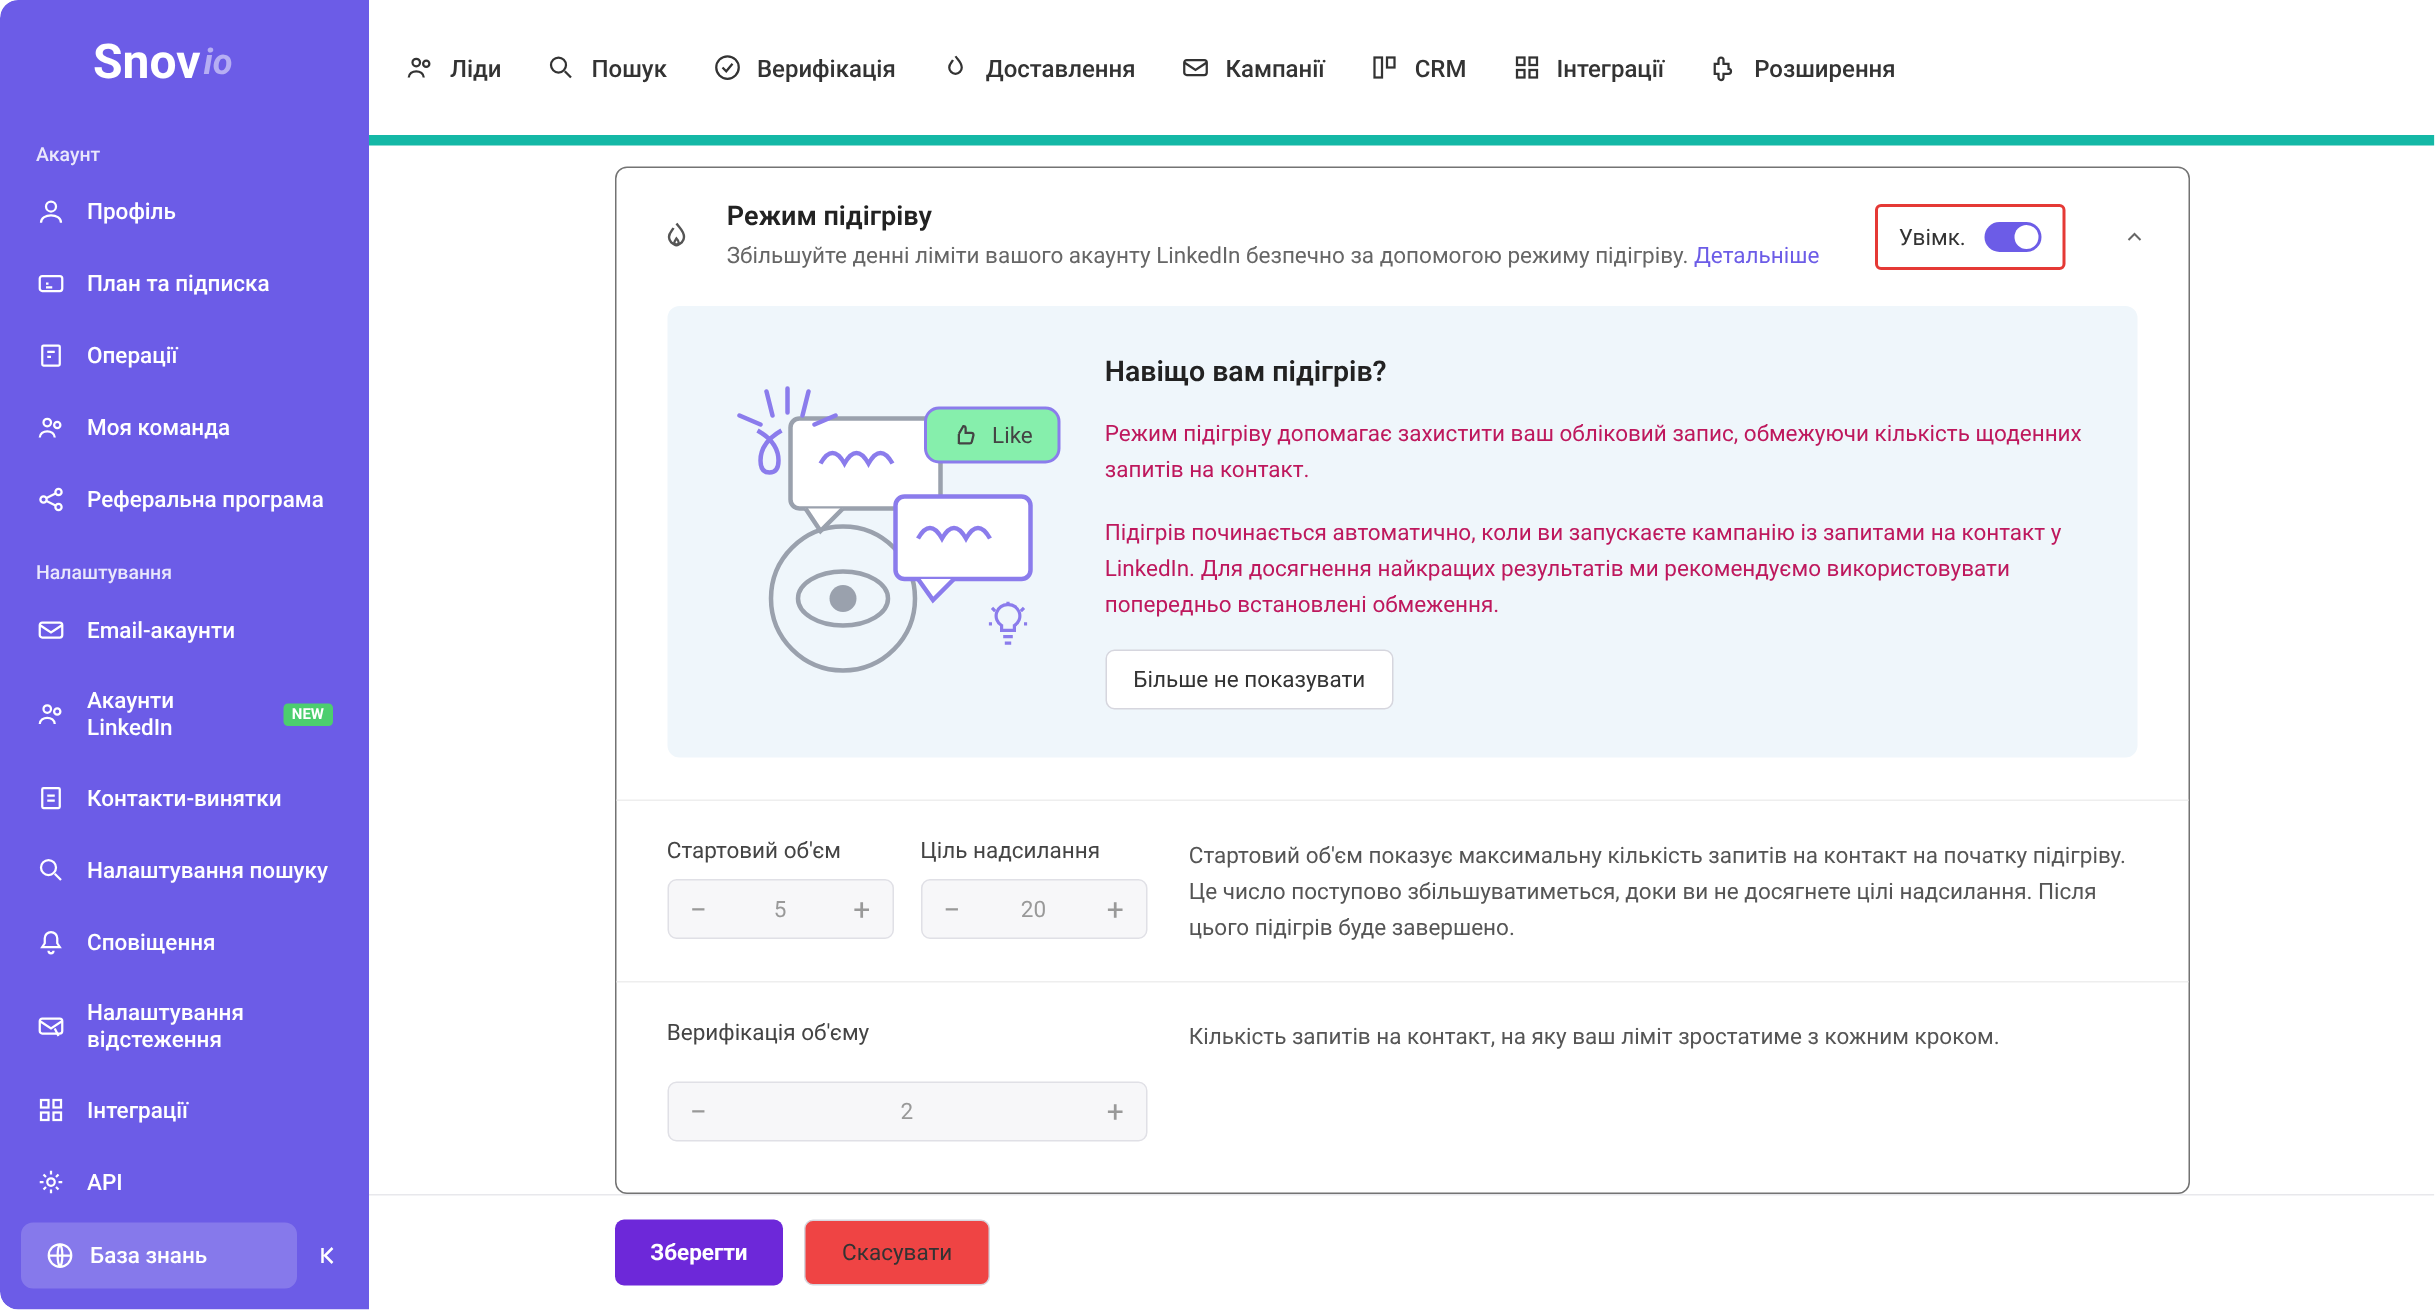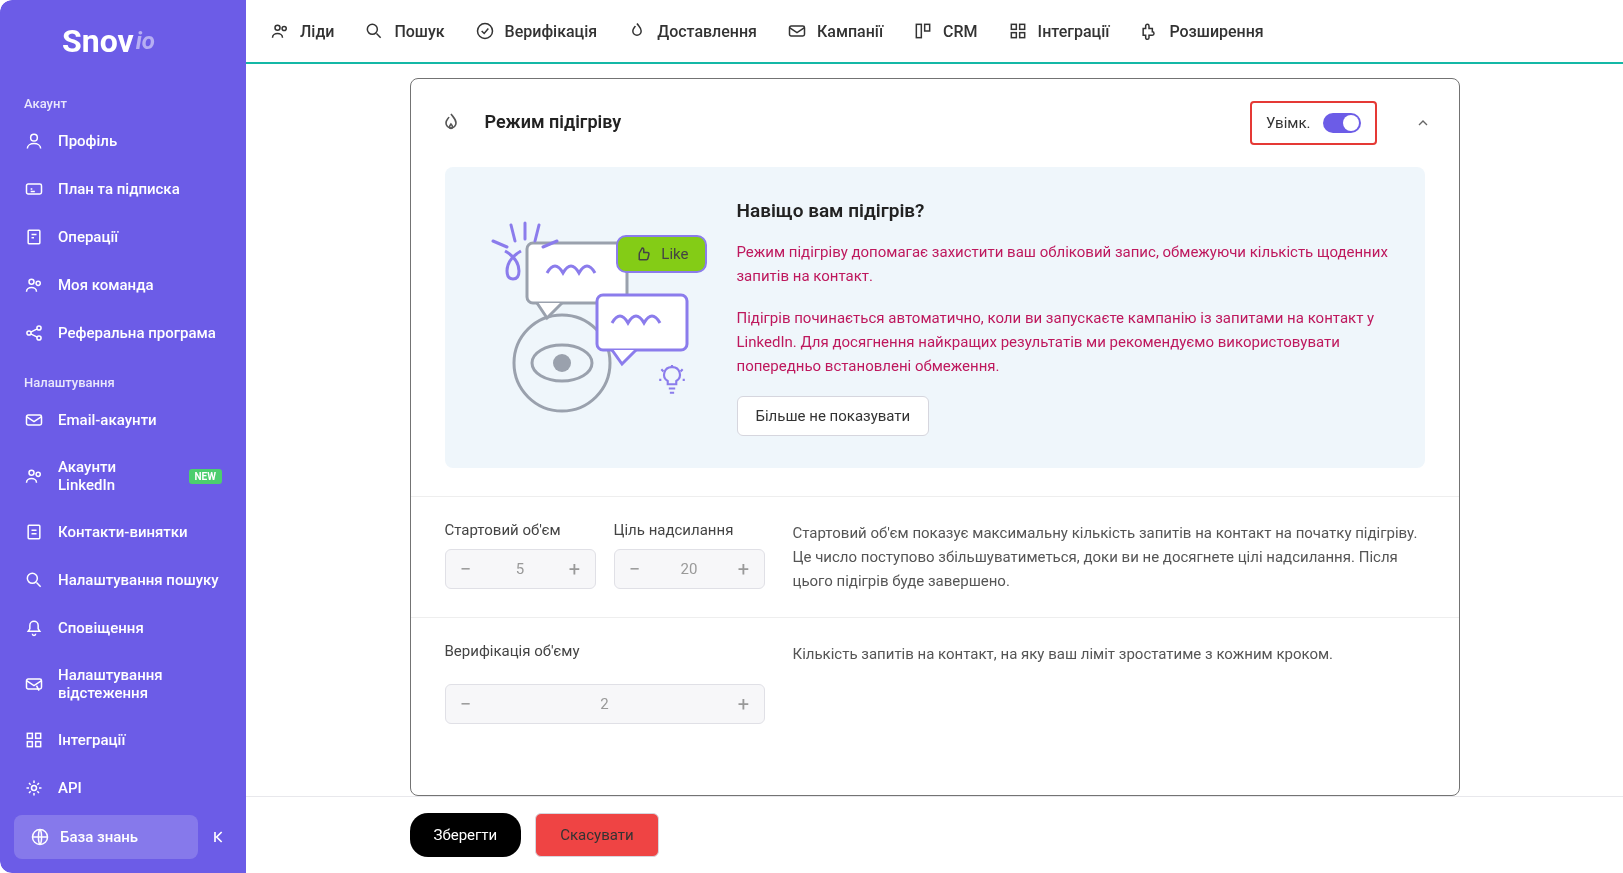--- a/index.html
+++ b/index.html
@@ -12,62 +12,62 @@
 .sidebar-section { padding: 4px 0; }
 .sidebar-section-title { font-size: 13px; color: rgba(255,255,255,0.85); padding: 10px 24px 6px; font-weight: 500; }
 .sidebar-item { display: flex; align-items: center; padding: 14px 24px; cursor: pointer; font-size: 15px; color: #fff; font-weight: 500; gap: 14px; }
 .sidebar-icon { width: 20px; height: 20px; display: flex; align-items: center; justify-content: center; flex-shrink: 0; }
 .sidebar-icon svg { width: 20px; height: 20px; stroke: #fff; fill: none; stroke-width: 1.8; }
 .badge-new { background: #4cce6e; color: #fff; font-size: 10px; font-weight: 700; padding: 2px 6px; border-radius: 3px; margin-left: auto; }
 .sidebar-footer { display: flex; align-items: center; gap: 10px; padding: 14px; justify-content: center; }
 .kb-btn { flex: 1; background: rgba(255,255,255,0.18); color: #fff; border: none; padding: 12px 16px; border-radius: 8px; display: flex; align-items: center; gap: 10px; cursor: pointer; font-size: 15px; font-weight: 500; }
 .collapse-btn { background: transparent; border: none; color: #fff; cursor: pointer; width: 24px; height: 24px; display: flex; align-items: center; justify-content: center; }
 .main { flex: 1; display: flex; flex-direction: column; background: #fff; border-radius: 0 12px 12px 0; overflow: hidden; }
-.topnav { height: 64px; border-bottom: 2px solid #14b8a6; display: flex; align-items: center; padding: 0 24px; gap: 30px; }
+.topnav { height: 97px; border-bottom: 7px solid #14b8a6; display: flex; align-items: center; padding: 0 24px; gap: 30px; }
 .topnav-item { display: flex; align-items: center; gap: 10px; cursor: pointer; color: #333; font-size: 16px; font-weight: 500; }
 .topnav-item .nav-icon { width: 20px; height: 20px; display: flex; align-items: center; justify-content: center; }
 .topnav-item .nav-icon svg { width: 20px; height: 20px; stroke: #333; fill: none; stroke-width: 1.8; }
 .content { flex: 1; overflow-y: auto; padding: 14px 28px 0 28px; display: flex; justify-content: center; }
 .card { width: 1050px; border: 1px solid #737373; border-radius: 8px; background: #fff; }
 .card-header { display: flex; align-items: center; padding: 22px 26px; gap: 20px; }
 .card-header-icon { width: 28px; height: 28px; display: flex; align-items: center; justify-content: center; }
 .card-header-icon svg { width: 24px; height: 24px; stroke: #555; fill: none; stroke-width: 1.6; }
 .card-header-text { flex: 1; }
 .card-title { font-size: 18px; color: #222; font-weight: 600; margin-bottom: 4px; }
 .card-subtitle { font-size: 15px; color: #666; line-height: 1.5; }
 .card-subtitle a { color: #6c5ce7; text-decoration: none; cursor: pointer; }
 .toggle-box { border: 2px solid #e53935; border-radius: 4px; padding: 10px 14px; display: flex; align-items: center; gap: 12px; }
 .toggle-label { font-size: 15px; color: #333; }
 .toggle { width: 38px; height: 20px; background: #6c5ce7; border-radius: 10px; position: relative; cursor: pointer; }
 .toggle::after { content: ''; position: absolute; right: 2px; top: 2px; width: 16px; height: 16px; background: #fff; border-radius: 50%; }
 .chevron { width: 20px; height: 20px; cursor: pointer; margin-left: 16px; display: flex; align-items: center; justify-content: center; }
 .chevron svg { width: 16px; height: 16px; stroke: #666; fill: none; stroke-width: 2; }
 .info-panel { margin: 0 34px 28px; background: #eff6fb; border-radius: 8px; padding: 32px; display: flex; gap: 40px; align-items: center; }
 .illustration { width: 220px; height: 210px; position: relative; flex-shrink: 0; }
-.like-pill { position: absolute; right: -10px; top: 22px; background: #84cc16; border: 2px solid #8b7cec; border-radius: 10px; padding: 8px 16px; display: flex; align-items: center; gap: 9px; font-size: 15px; color: #444; }
+.like-pill { position: absolute; right: -10px; top: 22px; background: #86efac; border: 2px solid #8b7cec; border-radius: 10px; padding: 8px 16px; display: flex; align-items: center; gap: 9px; font-size: 15px; color: #444; }
 .like-pill svg { width: 18px; height: 18px; stroke: #444; fill: none; stroke-width: 2; }
 .bulb { position: absolute; right: 12px; bottom: 22px; }
 .bulb svg { width: 26px; height: 32px; stroke: #8b7cec; fill: none; stroke-width: 2; }
 .info-text { flex: 1; }
 .info-title { font-size: 19px; font-weight: 600; color: #222; margin-bottom: 18px; }
 .info-para { font-size: 15px; color: #be185d; line-height: 1.6; margin-bottom: 18px; }
 .btn-outline { background: #fff; border: 1px solid #d6d6de; border-radius: 6px; padding: 10px 18px; font-size: 15px; color: #333; cursor: pointer; }
 .row { display: flex; padding: 24px 34px; border-top: 1px solid #eee; gap: 28px; }
 .row-left { width: 320px; display: flex; gap: 18px; flex-shrink: 0; }
 .row-left.single { flex-direction: column; gap: 14px; }
 .field { flex: 1; }
 .field-label { font-size: 15px; color: #444; margin-bottom: 10px; }
 .stepper { display: flex; align-items: center; border: 1px solid #e0e0e6; border-radius: 6px; background: #f7f7f9; height: 40px; }
 .stepper.wide { width: 320px; }
 .step-btn { width: 40px; height: 40px; border: none; background: transparent; cursor: pointer; color: #999; font-size: 20px; display: flex; align-items: center; justify-content: center; }
 .step-val { flex: 1; text-align: center; color: #999; font-size: 15px; }
 .row-right { flex: 1; font-size: 15px; color: #555; line-height: 1.6; }
 .bottom-bar { border-top: 1px solid #e8e8ec; padding: 16px 28px; display: flex; justify-content: center; gap: 14px; }
 .bottom-inner { width: 1050px; display: flex; gap: 14px; }
-.btn-primary { background: #000000; color: #fff; border: none; border-radius: 18px; padding: 12px 24px; font-size: 15px; font-weight: 400; cursor: pointer; }
+.btn-primary { background: #6d28d9; color: #fff; border: none; border-radius: 6px; padding: 12px 24px; font-size: 15px; font-weight: 700; cursor: pointer; }
 .btn-secondary { background: #ef4444; border: 1px solid #d6d6de; border-radius: 6px; padding: 12px 24px; font-size: 15px; color: #333; cursor: pointer; }
 </style>
 </head>
 <body>
 
 <div class="app">
   <aside class="sidebar">
     <div class="logo">
       <span>Snov</span>
         <span class="io">io</span>
@@ -304,20 +304,21 @@
       <div class="card">
         <div class="card-header">
           <span class="card-header-icon">
               <svg viewBox="0 0 24 24">
                 <path d="M12 3c2 3 5 5 5 9a5 5 0 0 1-10 0c0-3 2-4 3-6"></path>
                 <path d="M12 13c1 1 1.5 2 1.5 3a1.5 1.5 0 0 1-3 0c0-1 .5-1.5 1.5-3z"></path>
               </svg>
             </span>
           <div class="card-header-text">
             <div class="card-title">Режим підігріву</div>
+            <div class="card-subtitle"><span>Збільшуйте денні ліміти вашого акаунту LinkedIn безпечно за допомогою режиму підігріву. </span><a>Детальніше</a></div>
           </div>
           <div class="toggle-box">
             <span class="toggle-label">Увімк.</span>
             <div class="toggle"></div>
           </div>
           <span class="chevron">
               <svg viewBox="0 0 24 24">
                 <path d="M6 15l6-6 6 6"></path>
               </svg>
             </span>

